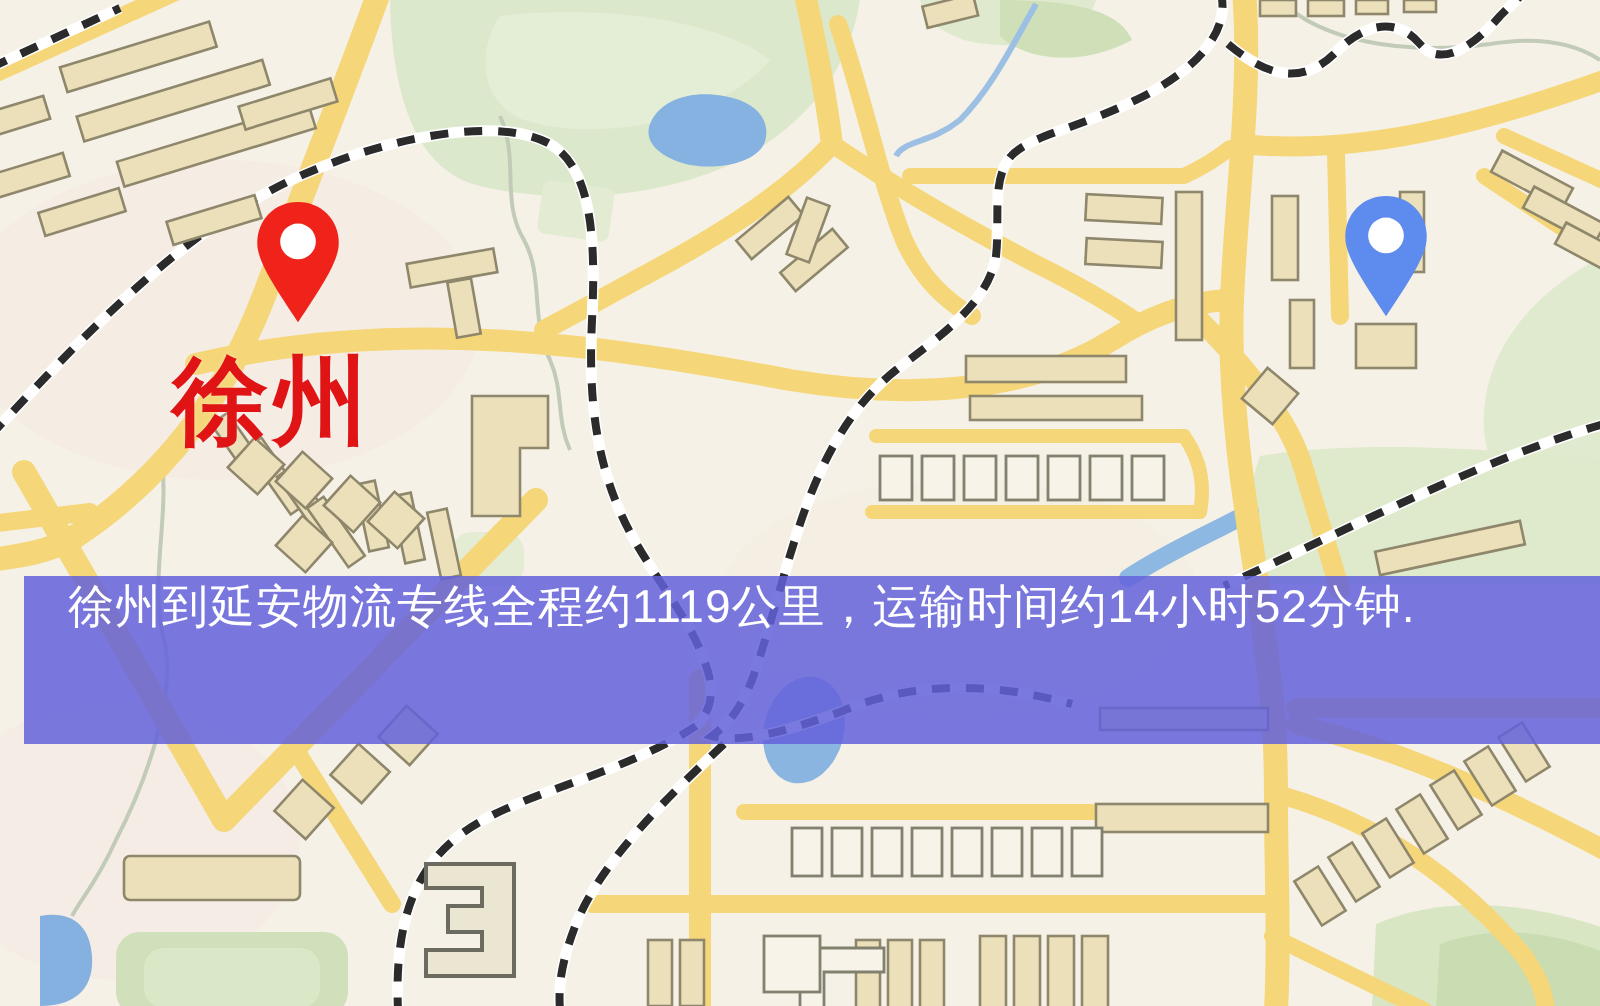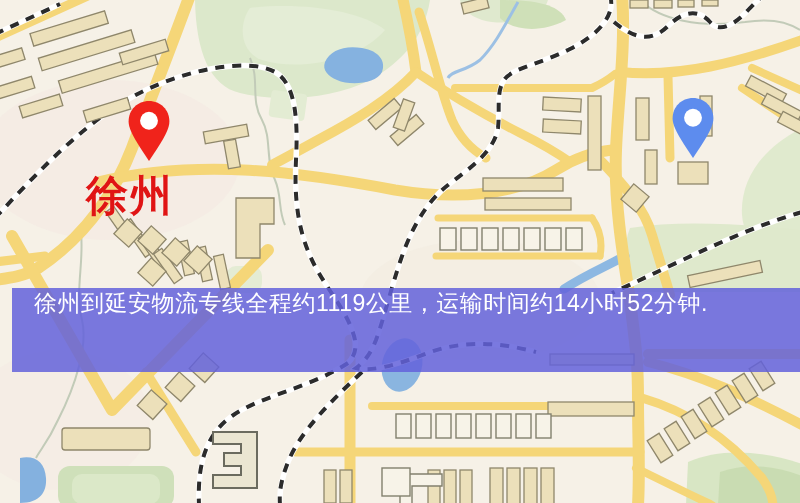--- a/index.html
+++ b/index.html
@@ -6,22 +6,22 @@
   .stage{
     position:relative;width:800px;height:503px;overflow:hidden;
     font-family:"Liberation Sans","DejaVu Sans",sans-serif;
     background:#f6f1e7;
   }
   .stage svg.map{position:absolute;left:0;top:0;}
   .pin{position:absolute;width:48px;height:66px;}
   .pin.origin{left:125px;top:99px;}
   .pin.dest{left:669px;top:96px;}
   .pin-label{
-    position:absolute;font-family:Liberation Mono, monospace;
-    font-size:42px;font-weight:600;line-height:1;white-space:nowrap;
+    position:absolute;font-family:Liberation Serif, serif;
+    font-size:48px;font-weight:600;line-height:1;white-space:nowrap;
     text-shadow:0 0 2px rgba(255,255,255,.35);
   }
   .pin-label.origin{left:86px;top:178px;color:var(--origin-color,#e01414);letter-spacing:2px;}
   .pin-label.dest{left:636px;top:178px;color:var(--dest-color,#2727cd);letter-spacing:10px;}
   .banner{
     position:absolute;left:12px;top:288px;width:800px;height:84px;
     background:var(--banner-bg,rgba(99,97,219,0.85));
     display:flex;align-items:flex-start;
   }
   .banner p{

